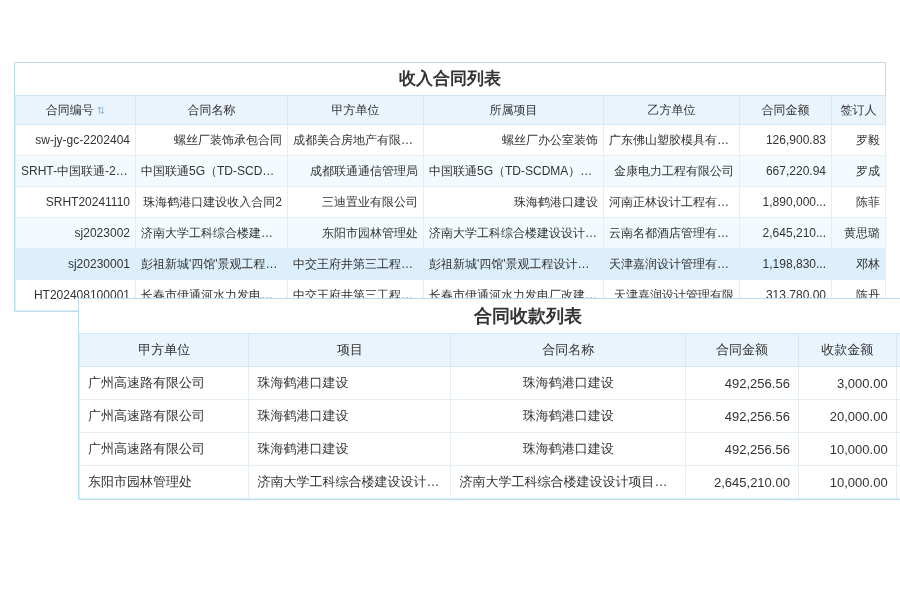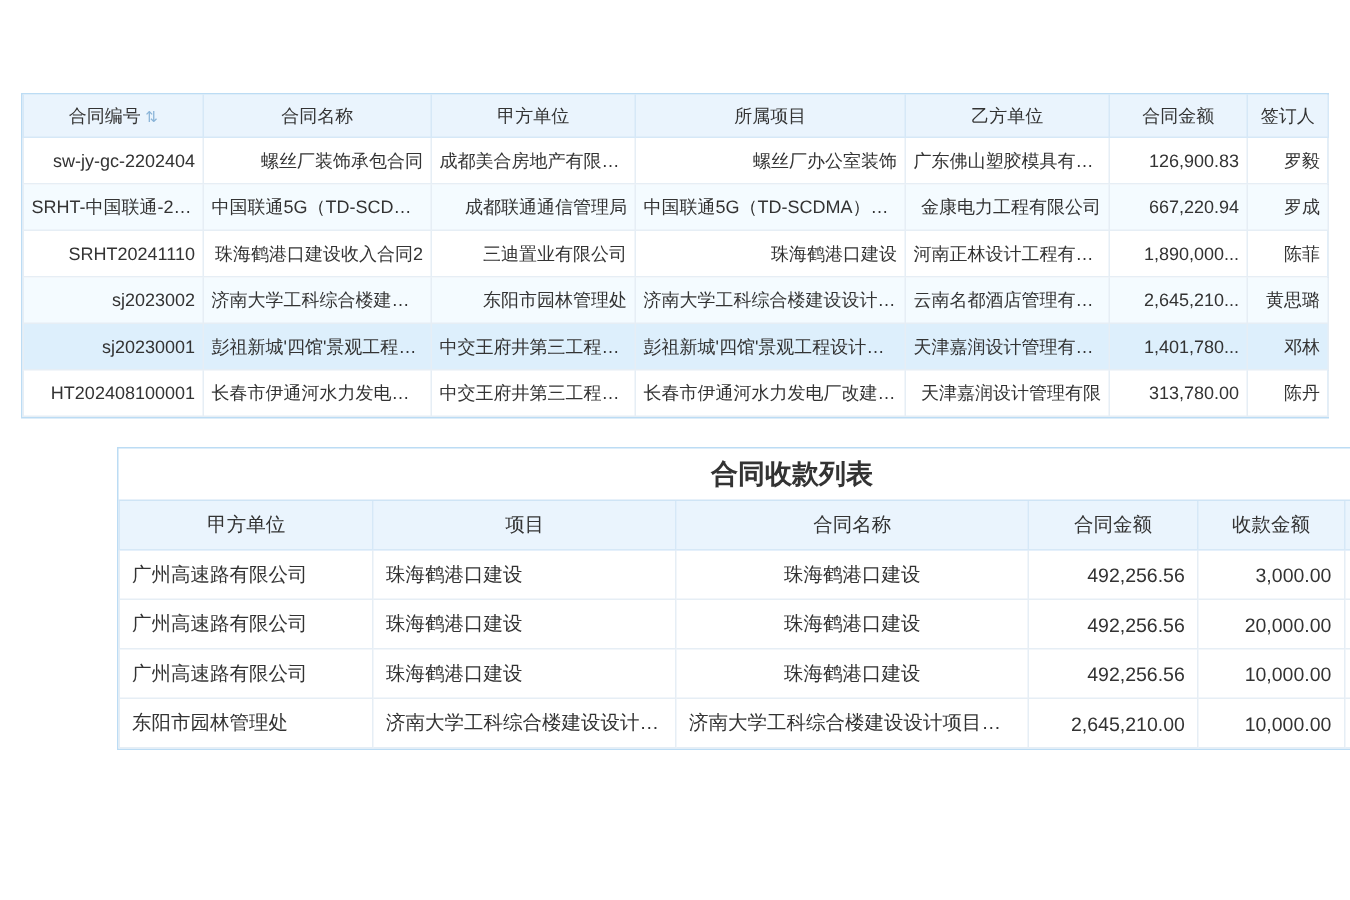--- a/index.html
+++ b/index.html
@@ -122,20 +122,21 @@
   table.grid2 td.left { text-align: left; }
   table.grid2 td.right { text-align: right; }
   .sort-icon { font-size: 10px; color: #8ab4d8; margin-left: 3px; }
 </style>
 </head>
 <body>
 
 <div class="page">
 
   <div class="panel1">
+    <div class="panel1-title">收入合同列表</div>
     <table class="grid">
       <colgroup>
         <col style="width:120px">
         <col style="width:152px">
         <col style="width:136px">
         <col style="width:180px">
         <col style="width:136px">
         <col style="width:92px">
         <col style="width:54px">
       </colgroup>
@@ -188,21 +189,21 @@
           <td class="lnk">云南名都酒店管理有限...</td>
           <td class="num lnk">2,645,210...</td>
           <td class="lnk">黄思璐</td>
         </tr>
         <tr class="row-hl">
           <td class="lnk">sj20230001</td>
           <td class="lnk">彭祖新城'四馆'景观工程设计...</td>
           <td class="lnk">中交王府井第三工程局有限...</td>
           <td class="lnk">彭祖新城'四馆'景观工程设计项目</td>
           <td class="lnk">天津嘉润设计管理有限...</td>
-          <td class="num lnk">1,401,780...</td>
+          <td class="num lnk">1,198,830...</td>
           <td class="lnk">邓林</td>
         </tr>
         <tr>
           <td class="lnk">HT202408100001</td>
           <td class="lnk">长春市伊通河水力发电厂改...</td>
           <td class="lnk">中交王府井第三工程局有限...</td>
           <td class="lnk">长春市伊通河水力发电厂改建工程</td>
           <td class="lnk">天津嘉润设计管理有限</td>
           <td class="num">313,780.00</td>
           <td class="lnk">陈丹</td>

